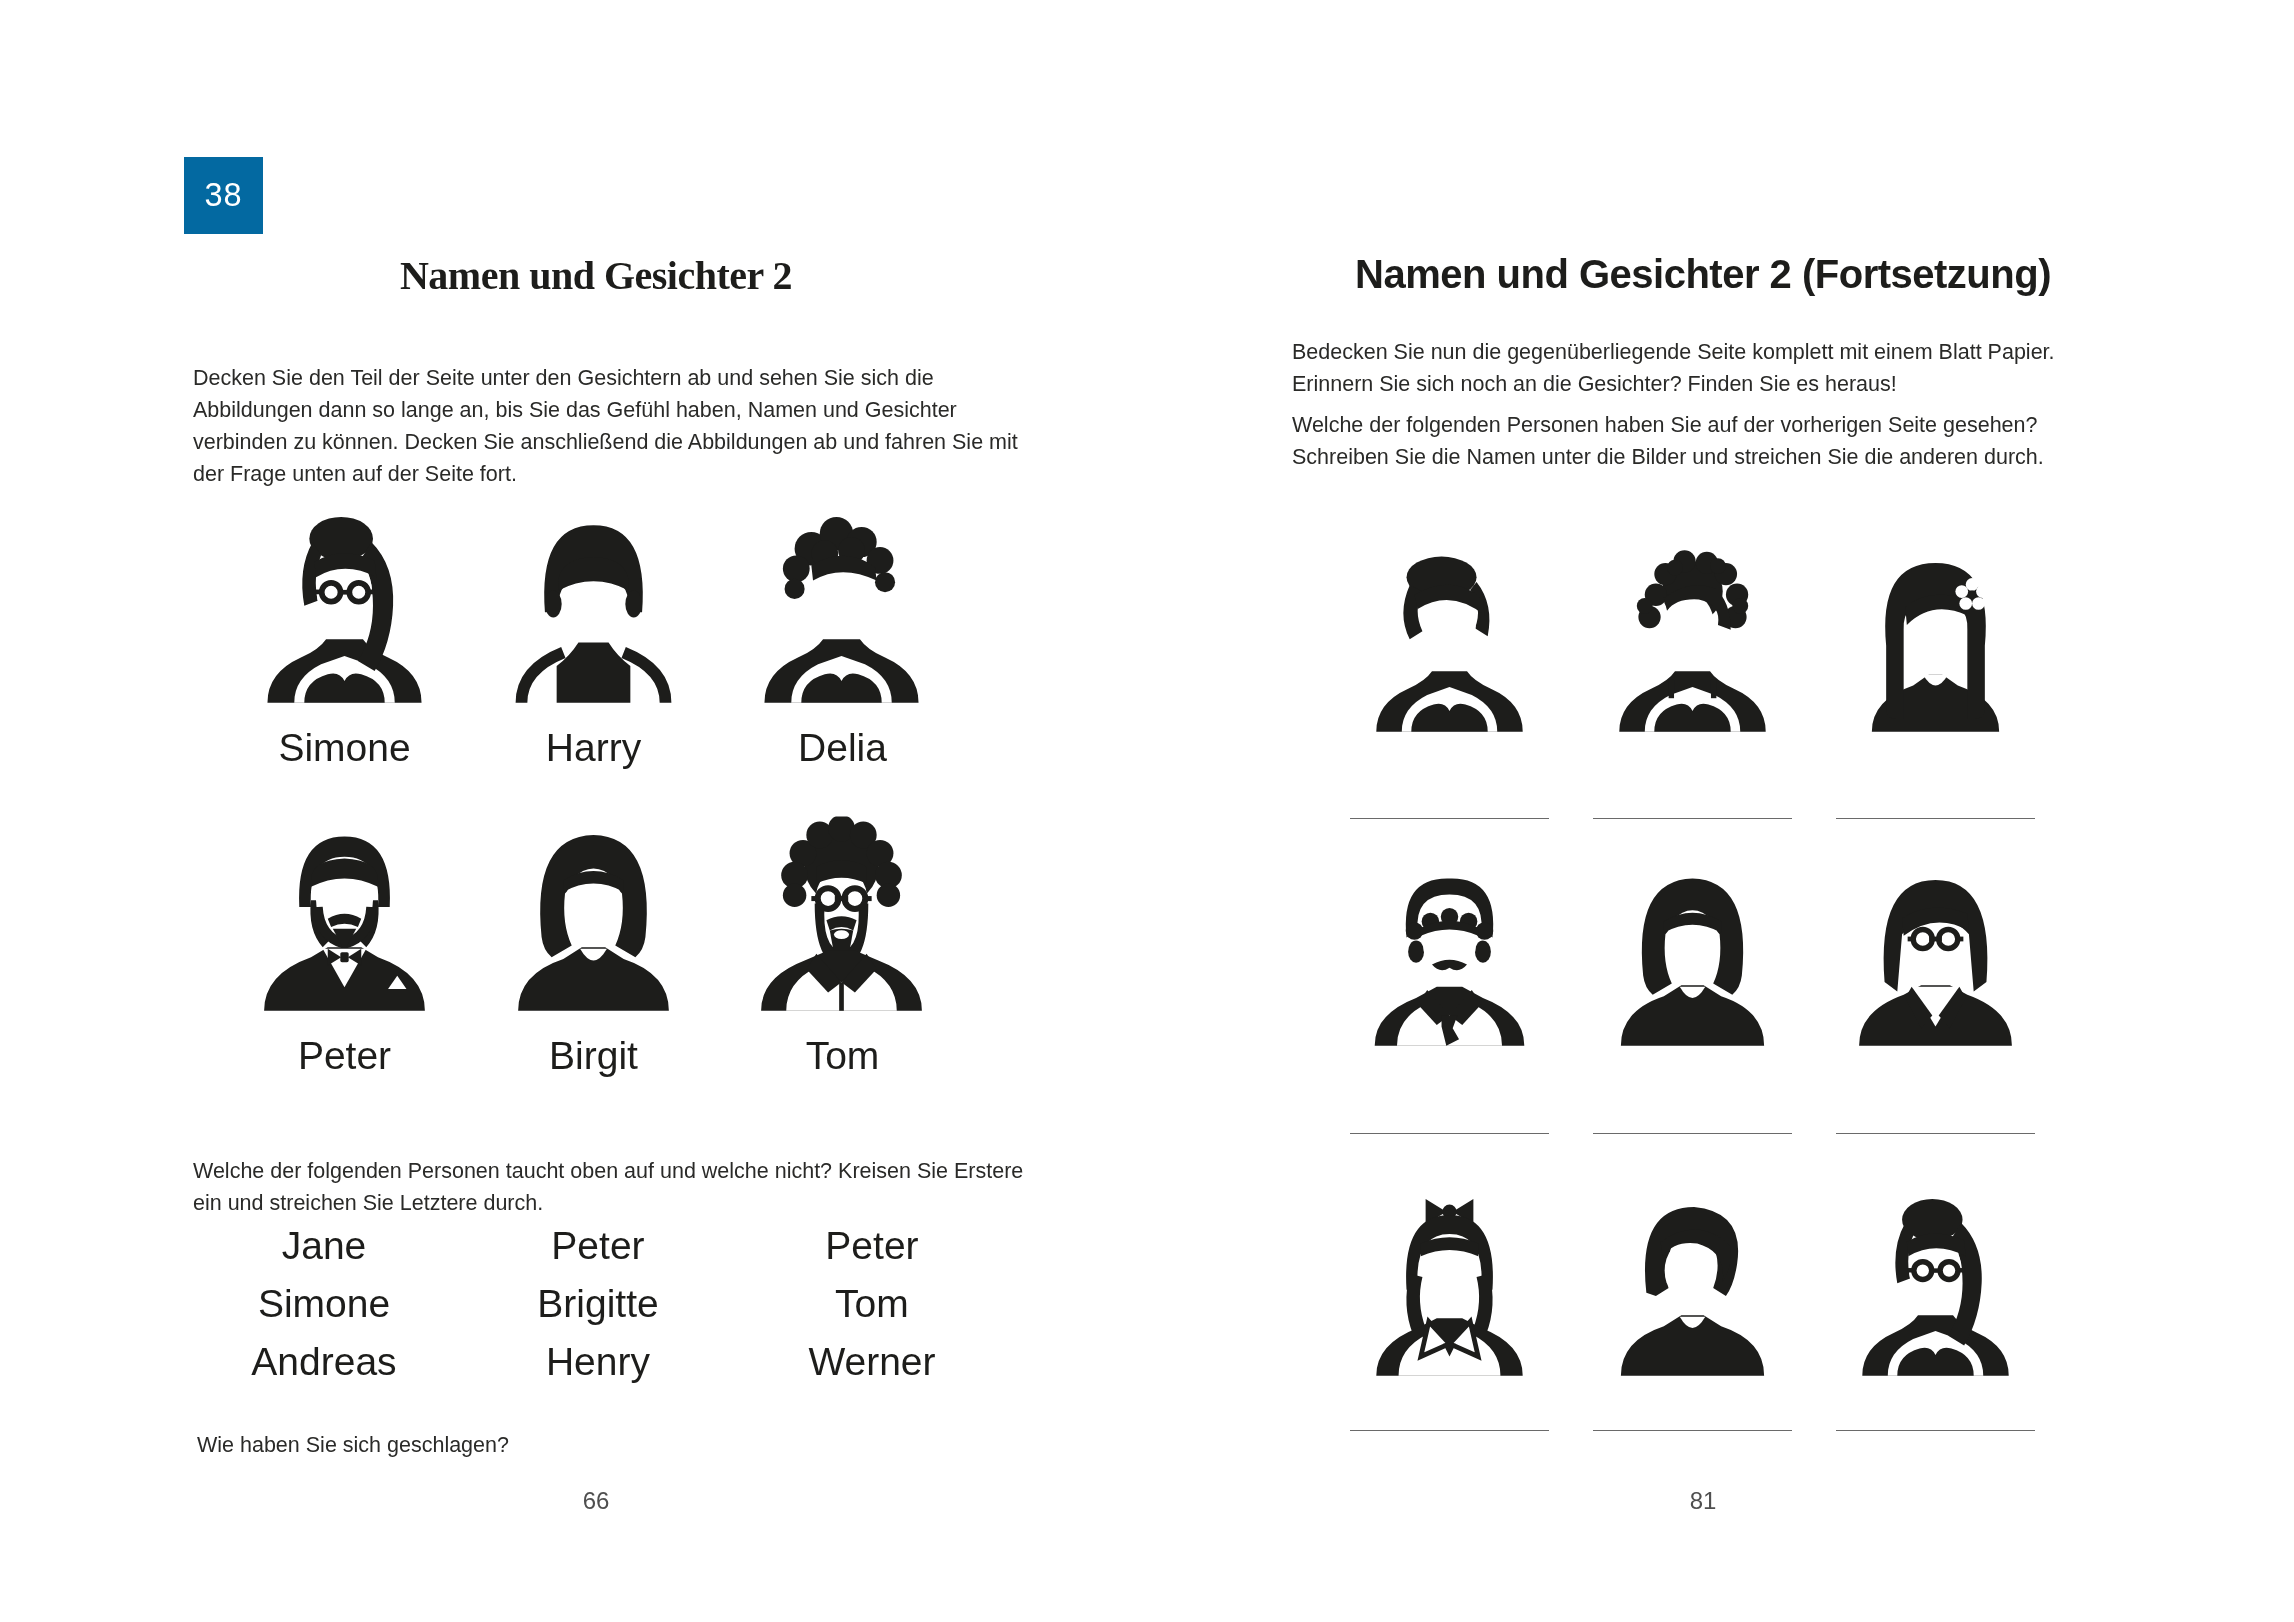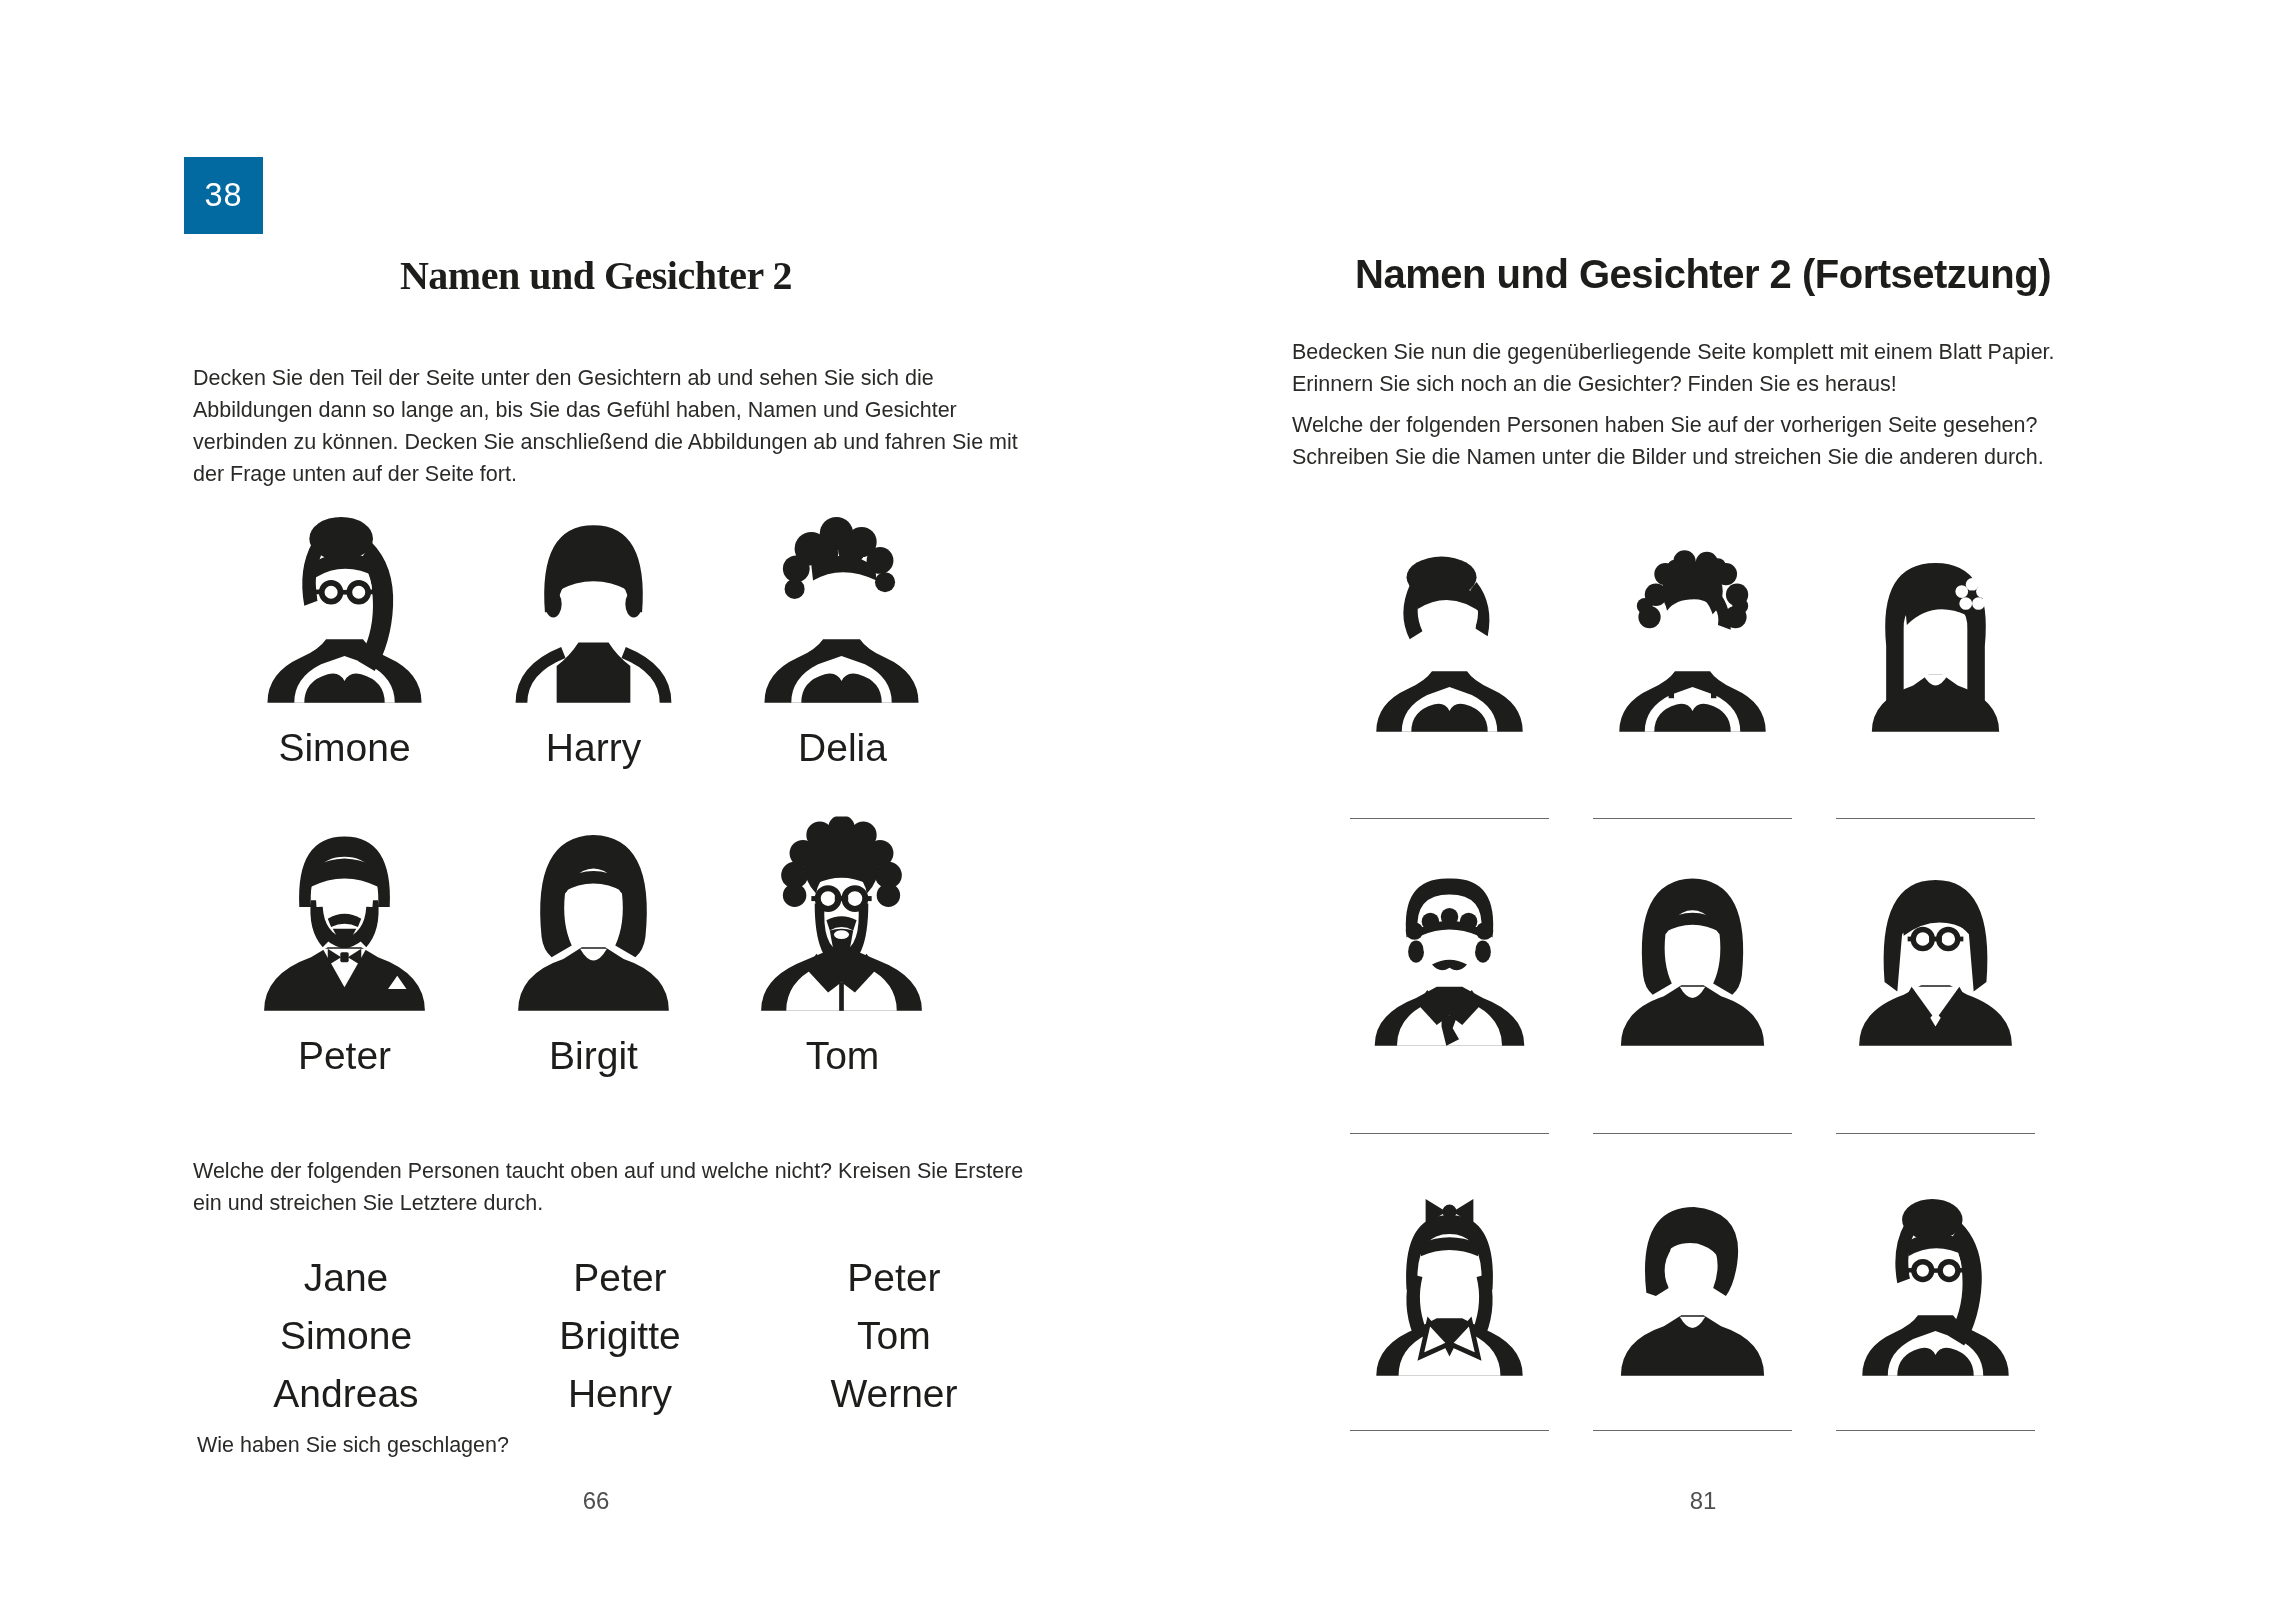--- a/index.html
+++ b/index.html
@@ -33,21 +33,21 @@
   .faces-row{display:flex;}
   .faces-row-left{left:220px;width:746px;}
   .faces-row-right{left:1328px;width:730px;}
   .face-cell{display:flex;flex-direction:column;align-items:center;}
   .faces-row-left .face-cell{width:249px;}
   .faces-row-right .face-cell{width:243px;}
   .avatar{fill:#1d1d1b;display:block;}
   .caption-row{display:flex;}
   .caption-row .cap-cell{width:249px;text-align:center;font-size:39px;}
   
-  .names-row{left:209px;width:822px;display:flex;margin-top:32px;}
+  .names-row{left:187px;width:822px;display:flex;}
   .names-row span{width:33.333%;text-align:center;font-size:39px;color:#1d1d1b;}
   .closing{font-size:21.5px;color:#2a2a28;}
   .pagenum{
     width:822px;text-align:center;font-size:24px;color:#4f4f4f;
   }
   
   .lines-row{left:1328px;width:730px;display:flex;}
   .lines-row .line-cell{width:243px;display:flex;justify-content:center;}
   .write-line{width:199px;height:0;border-top:1.9px solid #6a6a6a;}
   .hidden-defs{position:absolute;width:0;height:0;overflow:hidden;}

